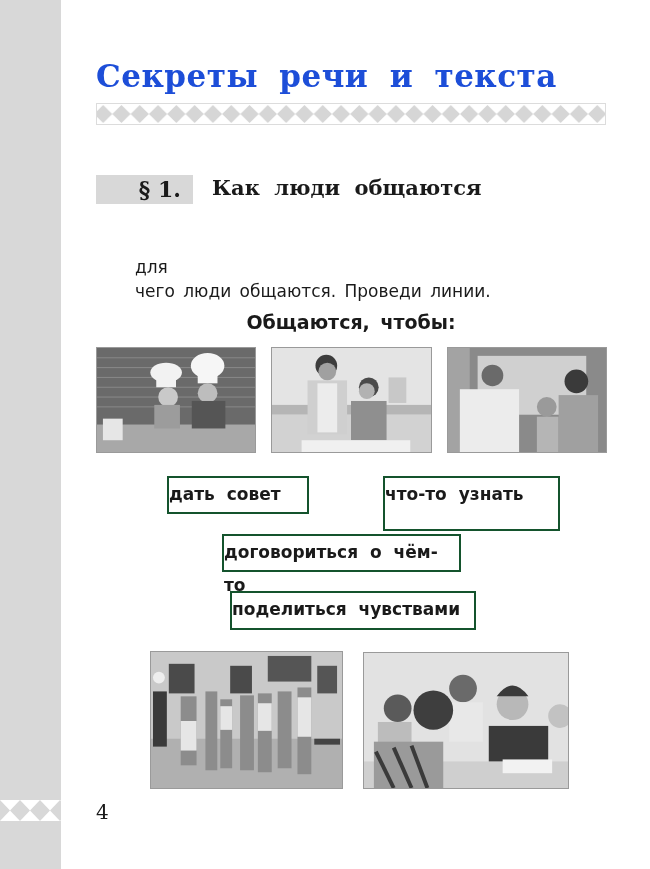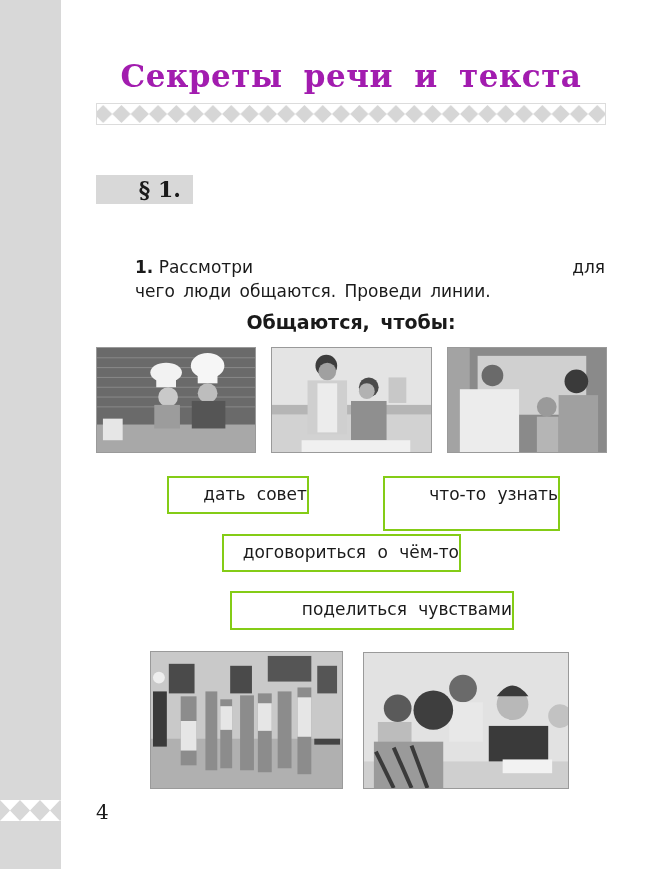--- a/index.html
+++ b/index.html
@@ -9,23 +9,23 @@
     .margin-band { position: absolute; left: 0; top: 0; width: 61px; height: 869px; background: #d8d8d8; }
     .margin-band .corner-ornament {
       position: absolute; left: 0; top: 800px; width: 61px; height: 21px;
       background:
         linear-gradient(135deg, transparent 50%, #d8d8d8 50%) ,
         #ffffff;
     }
     .corner-ornament svg { display: block; }
 
     .chapter-title {
-      position: absolute; left: 96px; top: 58px; width: 510px; text-align: center;
+      position: absolute; left: 96px; top: 58px; width: 510px; 
       font-family: "DejaVu Serif", serif; font-weight: bold; font-size: 31px; letter-spacing: 0.5px;
-      word-spacing: 10px; color: #a21caf;
+      word-spacing: 10px; color: #1d4ed8;
     }
     .ornament-band {
       position: absolute; left: 96px; top: 103px; width: 510px; height: 22px;
       border: 1px solid #dcdcdc; overflow: hidden;
     }
     .ornament-band svg { display: block; }
 
     .section-badge {
       position: absolute; left: 96px; top: 175px; width: 97px; height: 29px;
       background: #d8d8d8; font-family: "DejaVu Serif", serif; font-weight: bold;
@@ -53,28 +53,29 @@
       position: absolute; border: 1px solid #9a9a9a; overflow: hidden; background: #bdbdbd;
     }
     .photo svg { display: block; width: 100%; height: 100%; }
     .p1 { left: 96px; top: 347px; width: 160px; height: 106px; }
     .p2 { left: 271px; top: 347px; width: 161px; height: 106px; }
     .p3 { left: 447px; top: 347px; width: 160px; height: 106px; }
     .p4 { left: 150px; top: 651px; width: 193px; height: 138px; }
     .p5 { left: 363px; top: 652px; width: 206px; height: 137px; }
 
     .phrase-box {
-      position: absolute; border: 2px solid #84cc16; background: #fff;
-      font-size: 17px; text-align: right; line-height: 33px; word-spacing: 6px;
+      position: absolute; border: 2px solid #14532d; background: #fff;
+      font-size: 17px; text-align: left; line-height: 33px; word-spacing: 6px;
       color: #1a1a1a;
+      font-weight: bold;
     }
     .b1 { left: 167px; top: 476px; width: 142px; height: 38px; }
     .b2 { left: 383px; top: 476px; width: 177px; height: 55px; }
     .b3 { left: 222px; top: 534px; width: 239px; height: 38px; }
-    .b4 { left: 230px; top: 591px; width: 284px; height: 39px; }
+    .b4 { left: 230px; top: 591px; width: 246px; height: 39px; }
 
     .page-number {
       position: absolute; left: 96px; top: 800px; font-family: "DejaVu Serif", serif;
       font-size: 20px; color: #1a1a1a;
     }
   </style>
 </head>
 <body>
 
 <div class="margin-band">
@@ -97,25 +98,25 @@
       <pattern id="dia" x="-3" y="0" width="18.3" height="20" patternUnits="userSpaceOnUse">
         <polygon points="0,10 9.15,1 18.3,10 9.15,19" fill="#d6d6d6"></polygon>
       </pattern>
     </defs>
     <rect x="0" y="0" width="510" height="20" fill="url(#dia)"></rect>
   </svg>
 </div>
 
 <div class="section-badge">§ 1.</div>
 <div class="section-title">
+  <div>Как люди общаются</div>
 </div>
 
 <div class="task">
   <div class="line1">
-    <span><span class="task-num">1.</span> <span>Рассмотри</span></span>
     <span>для</span>
   </div>
   <div class="line2">чего люди общаются. Проведи линии.</div>
 </div>
 
 <div class="subheading">Общаются, чтобы:</div>
 
 <div class="photo p1">
   <svg viewBox="0 0 160 106" preserveAspectRatio="none">
     <rect width="160" height="106" fill="#6a6a6a"></rect>

